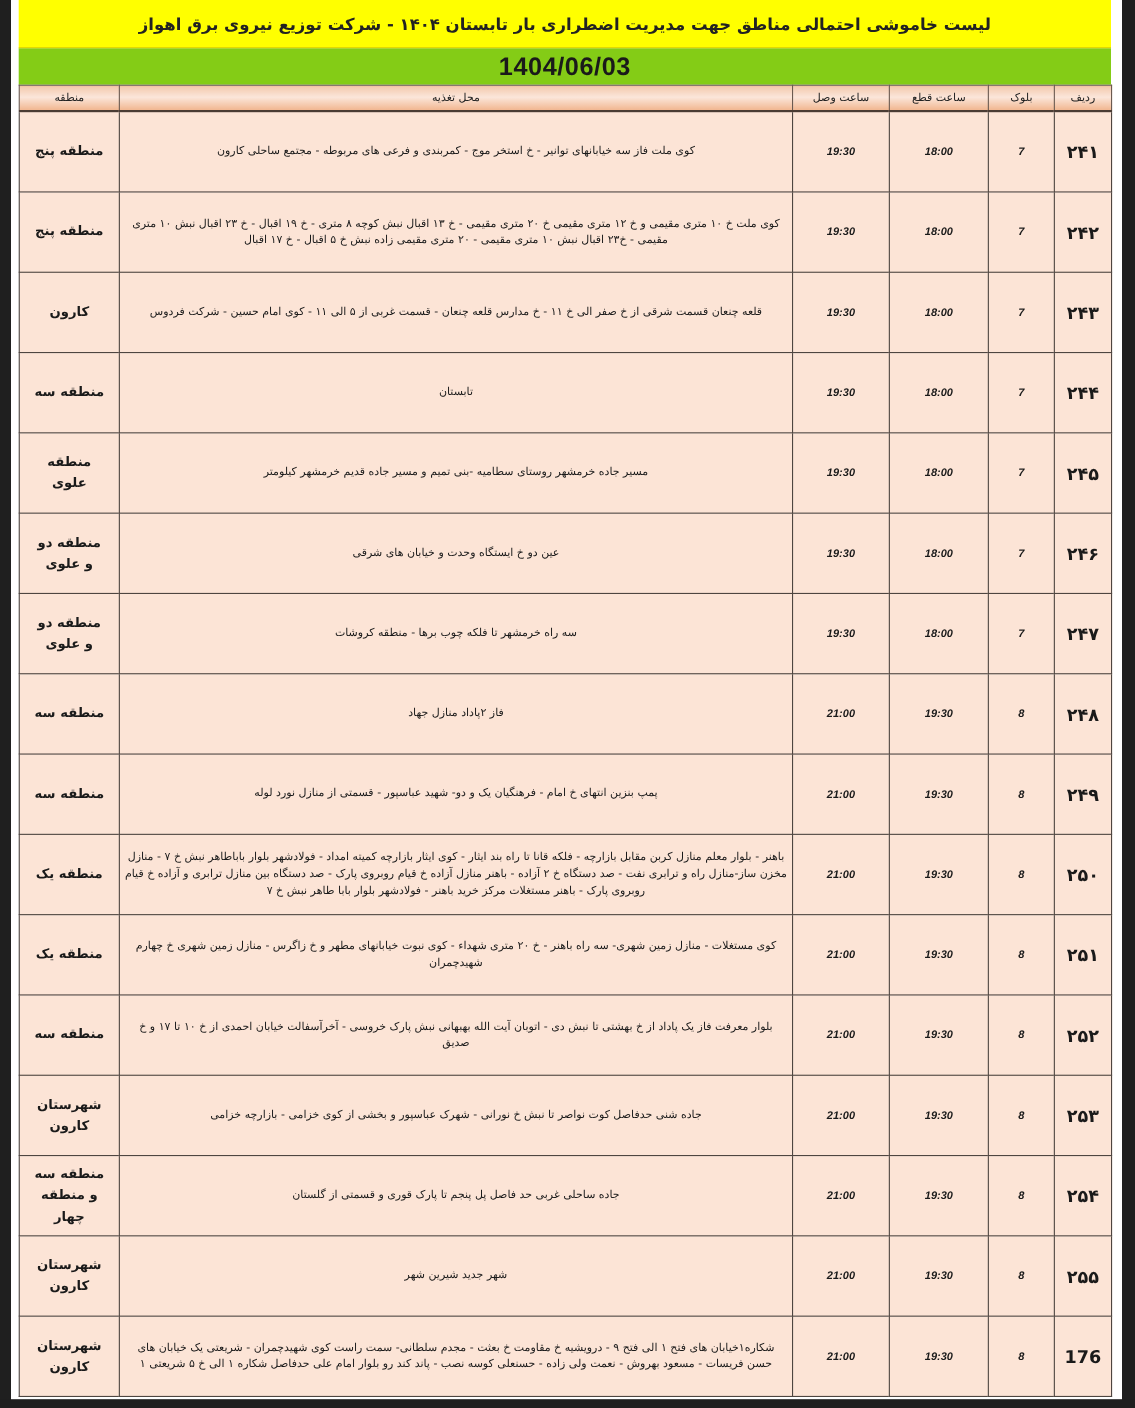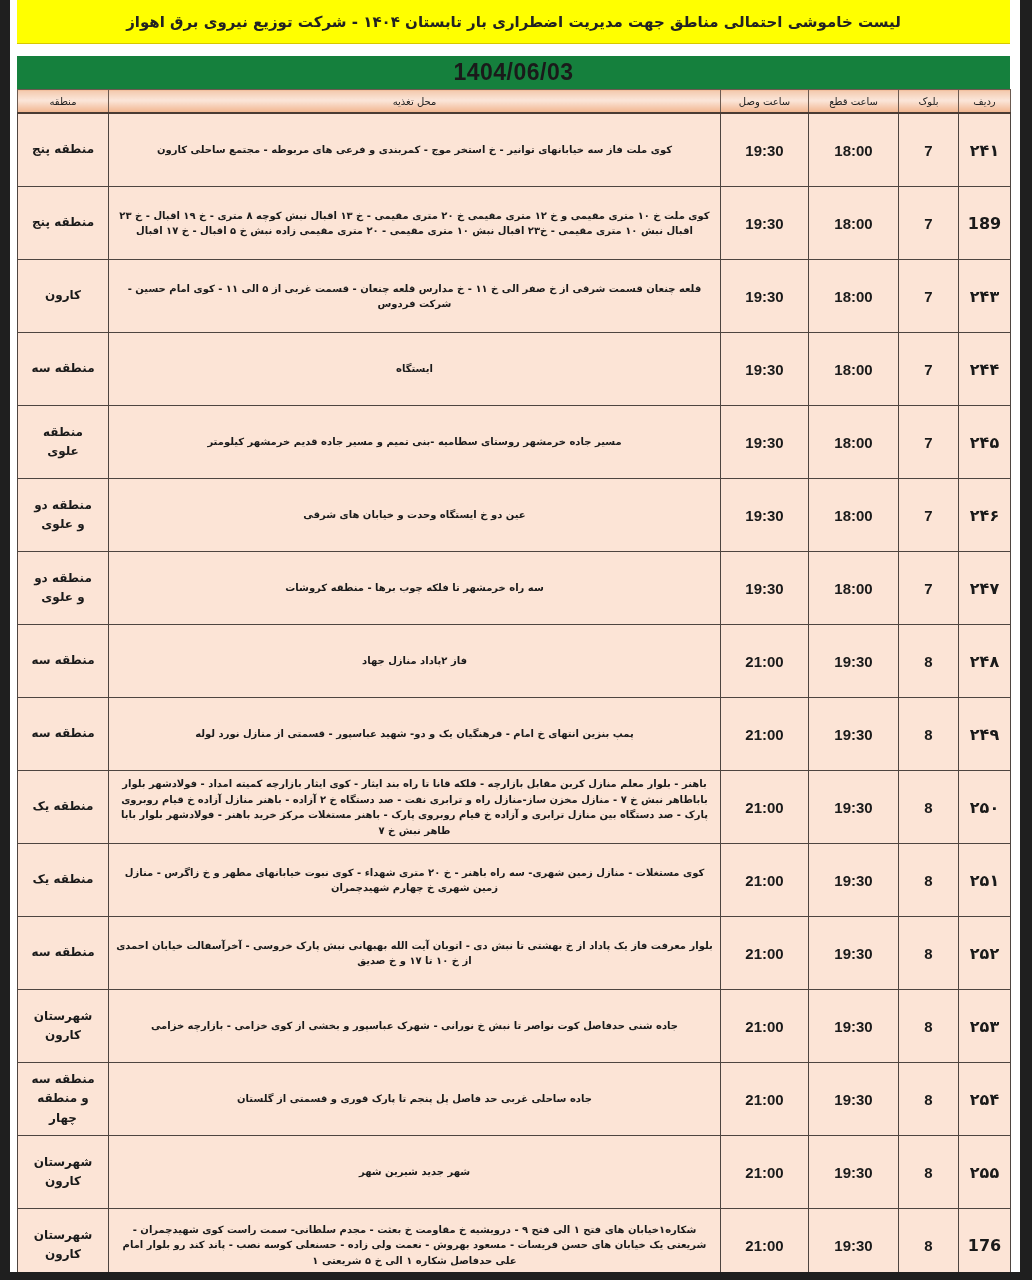--- a/index.html
+++ b/index.html
@@ -15,45 +15,45 @@
   .sheet {
     position:absolute; left:7px; top:0; width:993px;border-radius:27px;
   }
   .title-bar {
     height:43px; background:#ffff00;
     display:flex; align-items:center; justify-content:center;
     font-weight:bold; font-size:15px; color:#222;
     border-bottom:1px solid #d8c800;
   }
   .date-bar {
-    height:33px; background:#15803d;
+    height:33px; background:#84cc16;
     display:flex; align-items:center; justify-content:center;
     font-family:"Liberation Sans", sans-serif;
-    font-weight:bold; font-size:23px; color:#1a1a1a; letter-spacing:0.5px;margin-top:12px;
+    font-weight:bold; font-size:23px; color:#1a1a1a; letter-spacing:0.5px;
   }
   table {
     border-collapse:collapse; width:993px; table-layout:fixed;
     direction:rtl;
   }
   th {
     height:22px; font-size:10px; font-weight:normal; color:#222;
     background:linear-gradient(to bottom, #f3c9ad 0%, #fbe6da 45%, #f1b58e 100%);
     border:1px solid #6b5a50;
     border-bottom:2px solid #4a3b33;
     padding:0;
   }
   td {
     height:72px; background:#fce4d6;
     border:1px solid #4e4540;
     text-align:center; vertical-align:middle;
     color:#1a1a1a; padding:0 4px;
   }
-  td.num { font-family:"Liberation Sans", sans-serif; font-weight:bold; font-size:15px; }
+  td.num { font-family:"Liberation Sans", sans-serif; font-weight:bold; font-size:10px;font-style:italic; }
   td.row { font-size:16px; font-weight:bold; }
-  td.loc { font-size:10px; font-weight:bold; line-height:1.55;margin-left:38px; }
+  td.loc { font-size:10px; font-weight:normal; line-height:1.55;margin-left:38px; }
   td.region { font-size:12px; font-weight:bold; line-height:1.6; padding:0 13px; }
   .bottom-frame {
     position:absolute; left:0; top:1272px; width:1032px; height:8px; background:#1f1f1f;
   }
 </style>
 </head>
 <body>
 
 <div class="page">
   <div class="sheet">
@@ -82,41 +82,41 @@
       <tbody id="rows">
           <tr>
             <td class="row">۲۴۱</td>
             <td class="num">7</td>
             <td class="num">18:00</td>
             <td class="num">19:30</td>
             <td class="loc">کوی ملت فاز سه خیابانهای توانیر - خ استخر موج - کمربندی و فرعی های مربوطه - مجتمع ساحلی کارون</td>
             <td class="region">منطقه پنج</td>
           </tr>
           <tr>
-            <td class="row">189</td>
+            <td class="row">۲۴۲</td>
             <td class="num">7</td>
             <td class="num">18:00</td>
             <td class="num">19:30</td>
             <td class="loc">کوی ملت خ ۱۰ متری مقیمی و خ ۱۲ متری مقیمی خ ۲۰ متری مقیمی - خ ۱۳ اقبال نبش کوچه ۸ متری - خ ۱۹ اقبال - خ ۲۳ اقبال نبش ۱۰ متری مقیمی - خ۲۳ اقبال نبش ۱۰ متری مقیمی - ۲۰ متری مقیمی زاده نبش خ ۵ اقبال - خ ۱۷ اقبال</td>
             <td class="region">منطقه پنج</td>
           </tr>
           <tr>
             <td class="row">۲۴۳</td>
             <td class="num">7</td>
             <td class="num">18:00</td>
             <td class="num">19:30</td>
             <td class="loc">قلعه چنعان قسمت شرقی از خ صفر الی خ ۱۱ - خ مدارس قلعه چنعان - قسمت غربی از ۵ الی ۱۱ - کوی امام حسین - شرکت فردوس</td>
             <td class="region">کارون</td>
           </tr>
           <tr>
             <td class="row">۲۴۴</td>
             <td class="num">7</td>
             <td class="num">18:00</td>
             <td class="num">19:30</td>
-            <td class="loc">ایستگاه</td>
+            <td class="loc">تابستان</td>
             <td class="region">منطقه سه</td>
           </tr>
           <tr>
             <td class="row">۲۴۵</td>
             <td class="num">7</td>
             <td class="num">18:00</td>
             <td class="num">19:30</td>
             <td class="loc">مسیر جاده خرمشهر روستای سطامیه -بنی تمیم و مسیر جاده قدیم خرمشهر کیلومتر</td>
             <td class="region">منطقه علوی</td>
           </tr>

